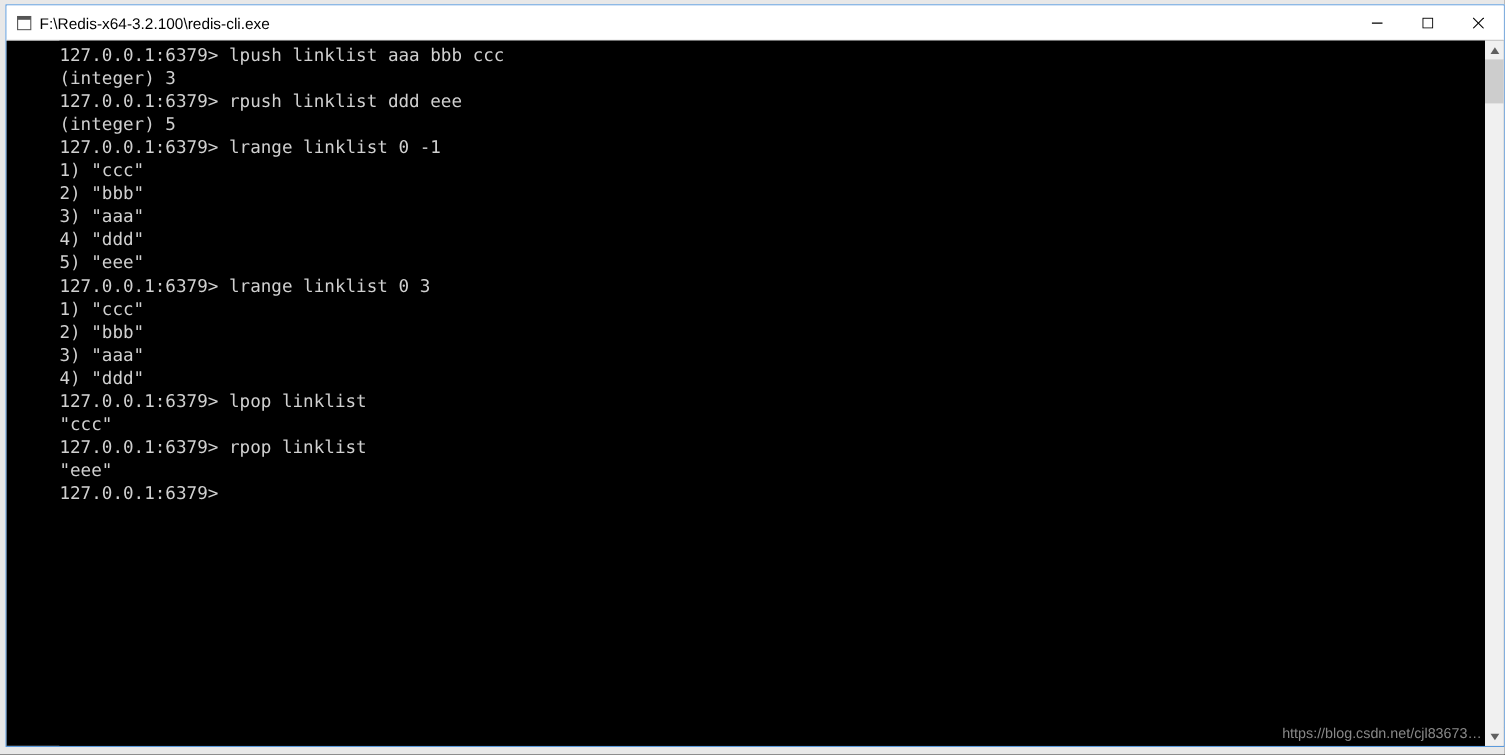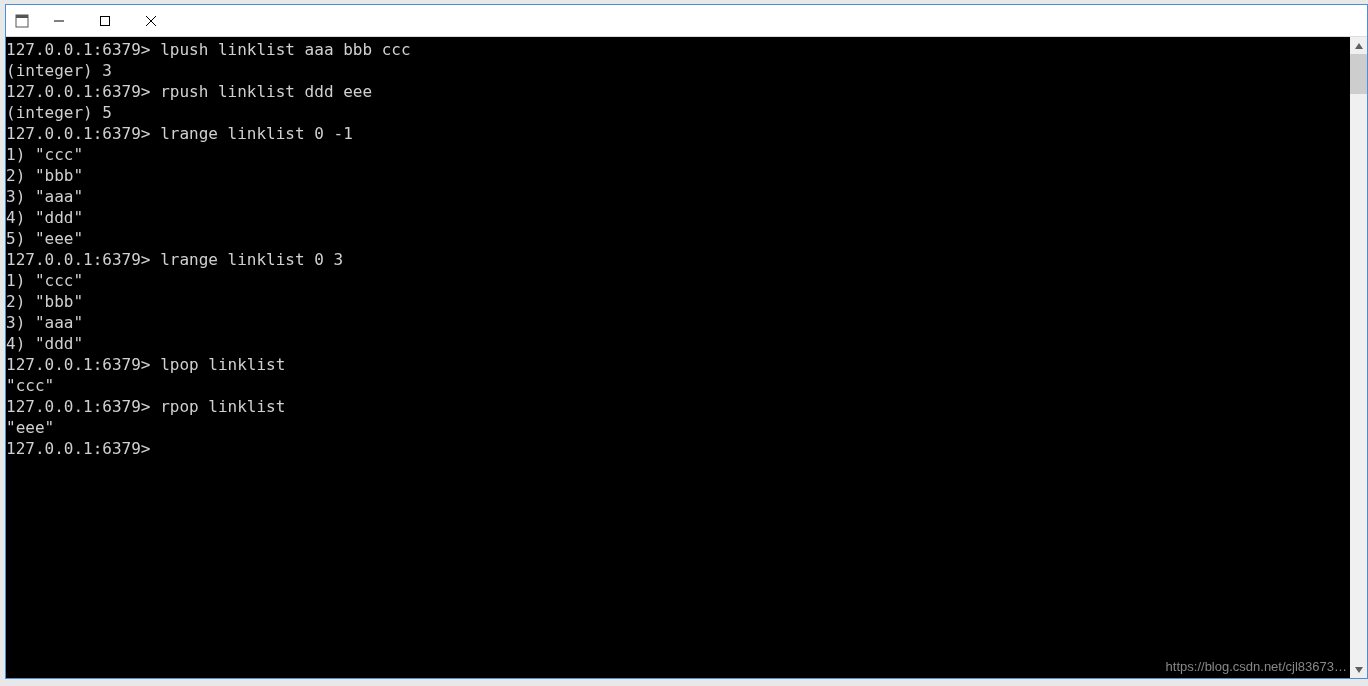--- a/index.html
+++ b/index.html
@@ -63,20 +63,21 @@
     }
     .ctrl-btn svg {
       width: 10px;
       height: 10px;
     }
     .terminal-area {
       flex: 1;
       display: flex;
       background: #000;
       position: relative;
+      padding-left: 48px;
     }
     .terminal {
       flex: 1;
       background: #000;
       color: #d0d0d0;
       font-family: "NSimSun", "SimSun", "Consolas", monospace;
       font-size: 16px;
       line-height: 21px;
       padding: 2px 0 0 0;
       white-space: pre;
@@ -125,20 +126,21 @@
 <body>
 
 <div class="window">
   <div class="titlebar">
     <span class="app-icon">
       <svg viewBox="0 0 14 14">
         <rect x="1" y="1" width="12" height="12" fill="none" stroke="#555" stroke-width="1"></rect>
         <rect x="1" y="1" width="12" height="3" fill="#555"></rect>
       </svg>
     </span>
+    <span class="title-text">F:\Redis-x64-3.2.100\redis-cli.exe</span>
     <div class="window-controls">
       <div class="ctrl-btn">
         <svg viewBox="0 0 10 10">
             <line x1="0" y1="5" x2="10" y2="5" stroke="#000" stroke-width="1"></line>
           </svg>
       </div>
       <div class="ctrl-btn">
         <svg viewBox="0 0 10 10">
             <rect x="0.5" y="0.5" width="9" height="9" fill="none" stroke="#000" stroke-width="1"></rect>
           </svg>

